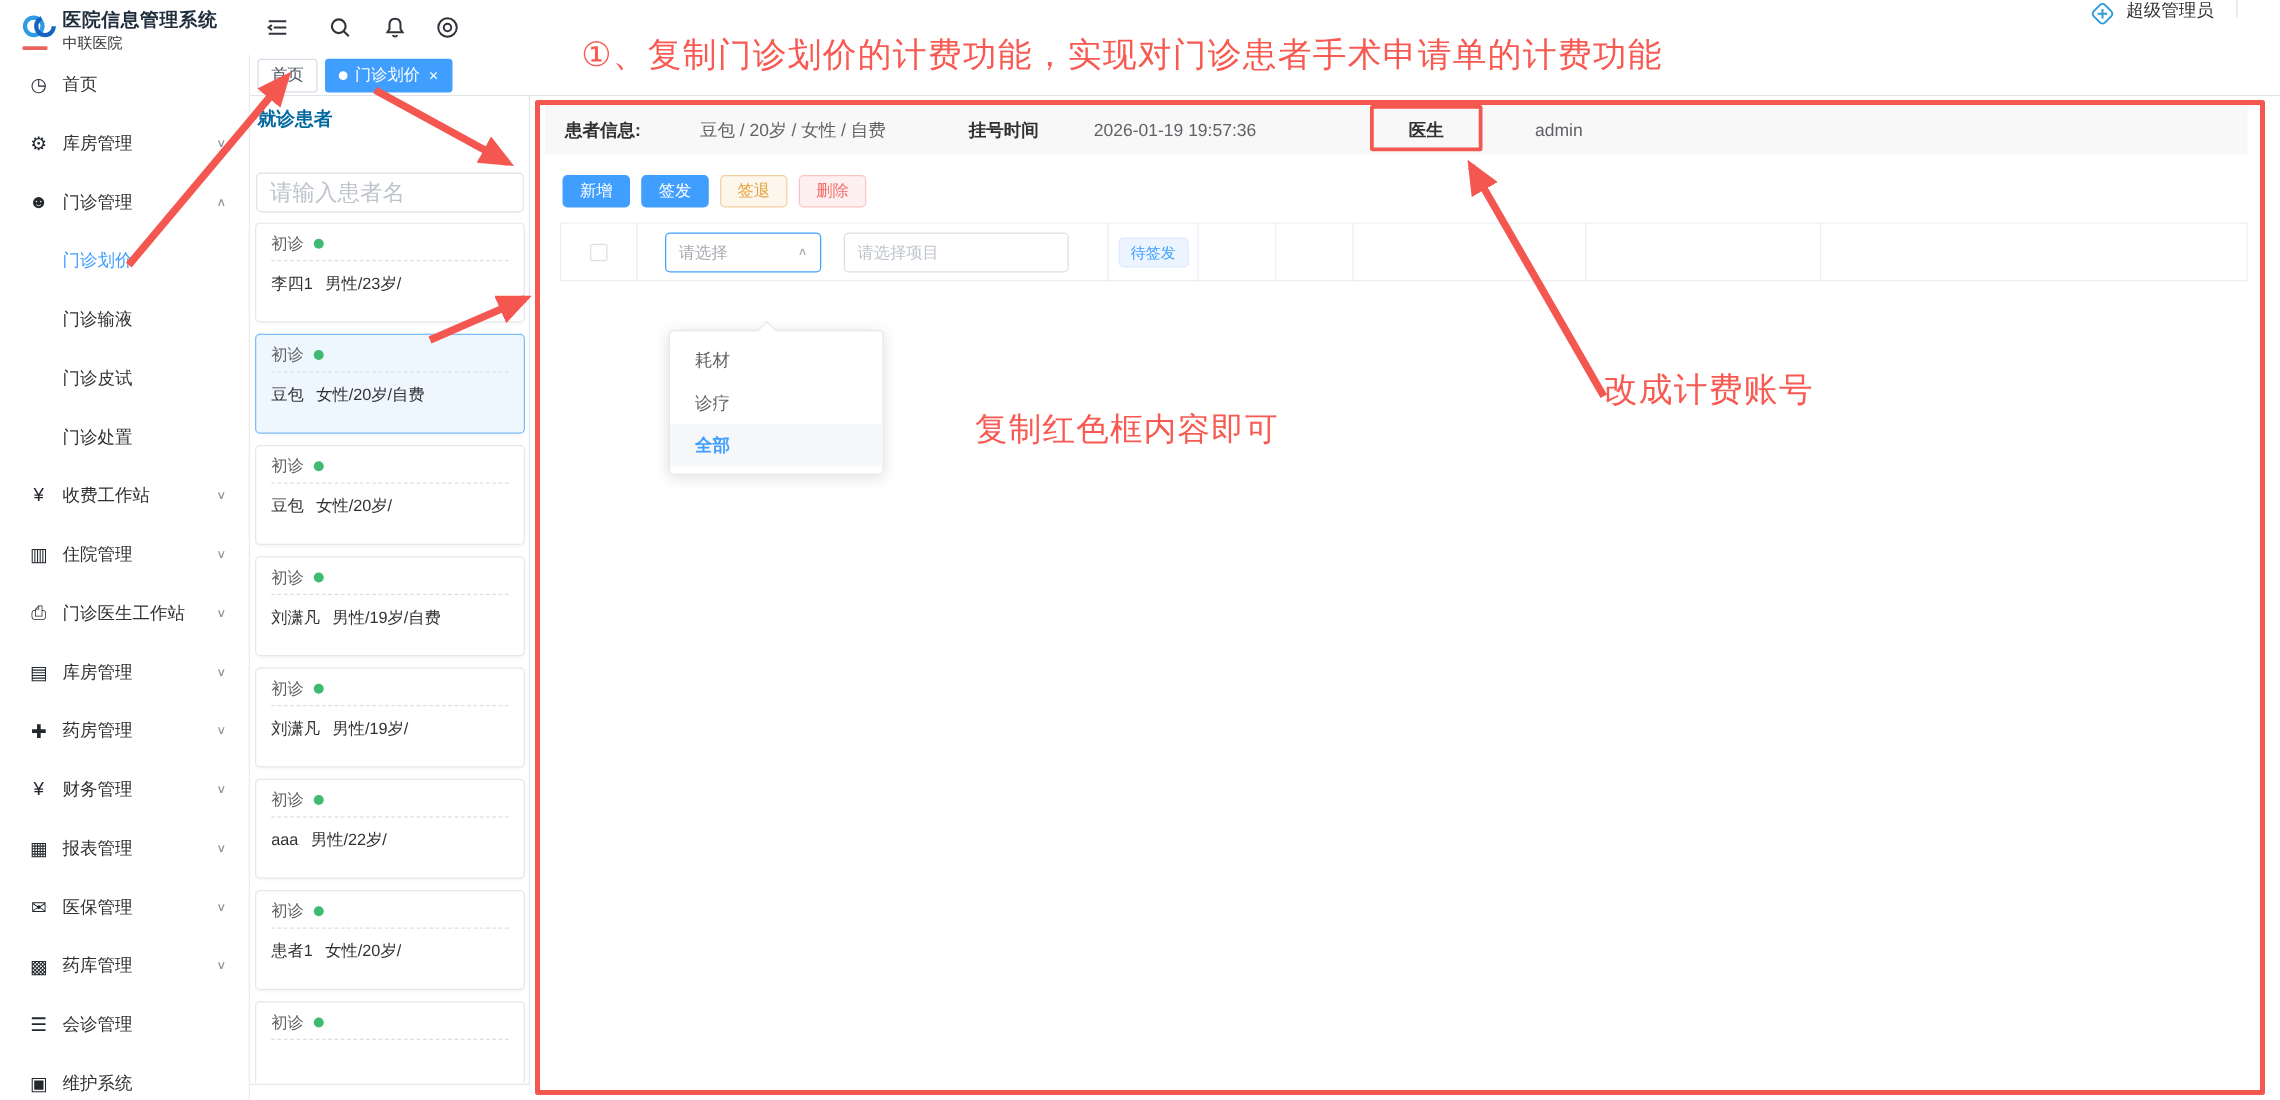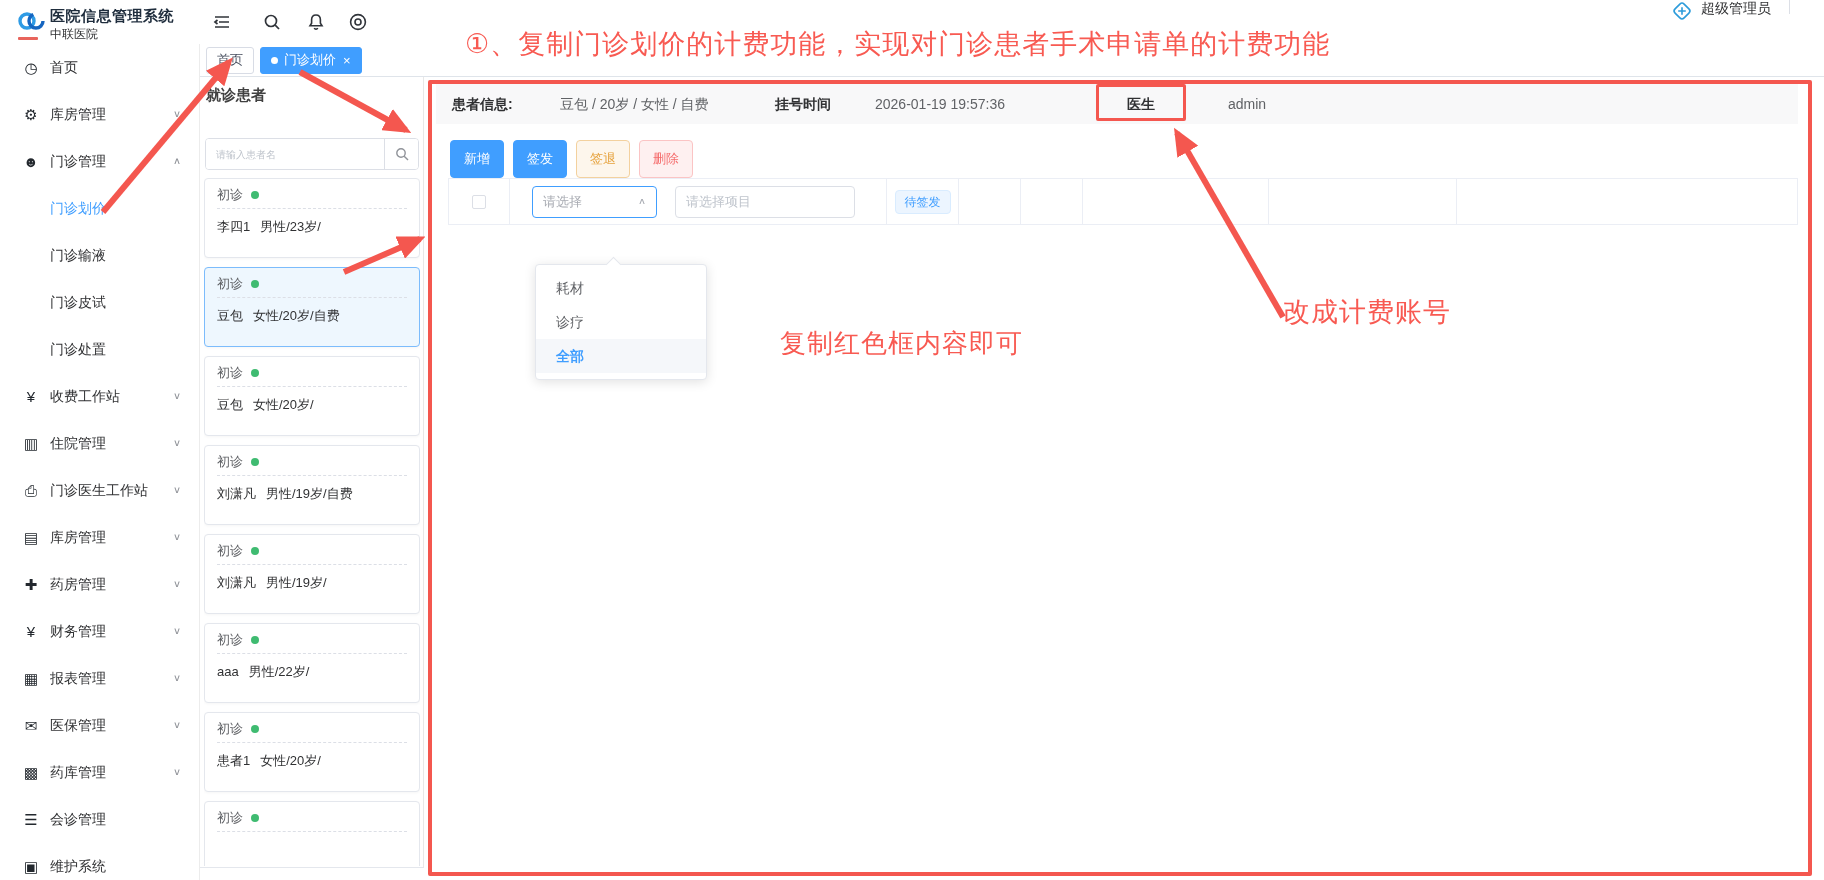--- a/index.html
+++ b/index.html
@@ -32,42 +32,42 @@
   .side-item { display:flex; align-items:center; height:47px; padding-left:22px; font-size:14px; color:#303133; cursor:pointer; }
   .s-icon { width:18px; font-size:15px; color:#23282e; text-align:center; }
   .s-label { margin-left:10px; }
   .s-chev { margin-left:auto; margin-right:18px; font-size:11px; color:#909399; transform:scaleY(.85); }
   .side-item.sub { padding-left:50px; }
   .side-item.sub .s-label { margin-left:0; }
   .side-item.active { color:#409EFF; }
 
   
   .patients { position:absolute; left:200px; top:77px; width:224px; height:791px; background:#fff; border-right:1px solid #e8e8e8; border-bottom:1px solid #e4e7ed; }
-  .p-title { position:absolute; left:6px; top:9px; font-size:15px; font-weight:700; color:#404040; }
+  .p-title { position:absolute; left:6px; top:9px; font-size:15px; font-weight:700; color:#0369a1; }
   .p-search { position:absolute; left:5px; top:61px; width:214px; height:32px; border:1px solid #dcdfe6; border-radius:4px; display:flex; background:#fff; overflow:hidden; }
-  .p-search input { flex:1; border:none; outline:none; padding:0 10px; font-size:10px; color:#606266; font-family:Liberation Serif, serif; }
+  .p-search input { flex:1; border:none; outline:none; padding:0 10px; font-size:18px; color:#606266; font-family:Liberation Serif, serif; }
   .p-search input::placeholder { color:#bfc4cc; }
   .p-search-btn { width:34px; border-left:1px solid #dcdfe6; display:flex; align-items:center; justify-content:center; cursor:pointer; background:#fff; }
   .p-cards { position:absolute; left:4px; top:101px; width:216px; height:688px; overflow:hidden; }
   .pcard { height:80px; margin-bottom:9px; border:1px solid #e4e7ed; border-radius:4px; background:#fff; padding:8px 12px 0 12px; box-shadow:0 1px 3px rgba(0,0,0,.04); cursor:pointer; }
   .pcard.selected { border-color:#7cbcfc; background:#eef7fe; }
   .pcard-top { font-size:13px; color:#606266; height:22px; display:flex; align-items:center; border-bottom:1px dashed #dcdfe6; padding-bottom:6px; }
   .pdot { width:8px; height:8px; border-radius:50%; background:#3fbb71; margin-left:8px; }
   .pcard-name { margin-top:9px; font-size:13px; color:#303133; }
   .pmeta { margin-left:10px;margin-top:24px; }
 
   
   .main { position:absolute; left:424px; top:77px; width:1400px; height:803px; background:#fff; }
   .info-strip { position:absolute; left:12px; top:7px; width:1362px; height:40px; background:#f8f8f9; }
   .info-strip span { position:absolute; top:0; line-height:40px; font-size:14px; }
   .lab { font-weight:700; color:#303133; }
   .val { color:#606266; }
 
   .toolbar { position:absolute; left:26px; top:63px; display:flex; gap:9px; }
-  .btn { height:38px; padding:0 13px; border-radius:4px; font-size:13px; font-family:inherit; cursor:pointer; border:1px solid transparent; }
+  .btn { height:26px; padding:0 13px; border-radius:4px; font-size:13px; font-family:inherit; cursor:pointer; border:1px solid transparent; }
   .btn.primary { background:#409EFF; border-color:#409EFF; color:#fff; }
   .btn.warning { background:#fdf6ec; border-color:#f3d19e; color:#e6a23c; }
   .btn.danger { background:#fef0f0; border-color:#fbc4c4; color:#f56c6c; }
 
   .table { position:absolute; left:24px; top:101px; width:1350px; border:1px solid #ebeef5; border-bottom:none; }
   .trow { display:grid; grid-template-columns:61px 377px 72px 62px 62px 186px 188px 1fr; }
   .thead { background:#f5f7fa; height:35px; }
   .th { display:flex; align-items:center; justify-content:center; font-size:14px; font-weight:700; color:#606266; border-right:1px solid #ebeef5; border-bottom:1px solid #ebeef5; height:35px; }
   .tbody { height:46px; background:#fff; }
   .td { border-right:1px solid #ebeef5; border-bottom:1px solid #ebeef5; display:flex; align-items:center; }

